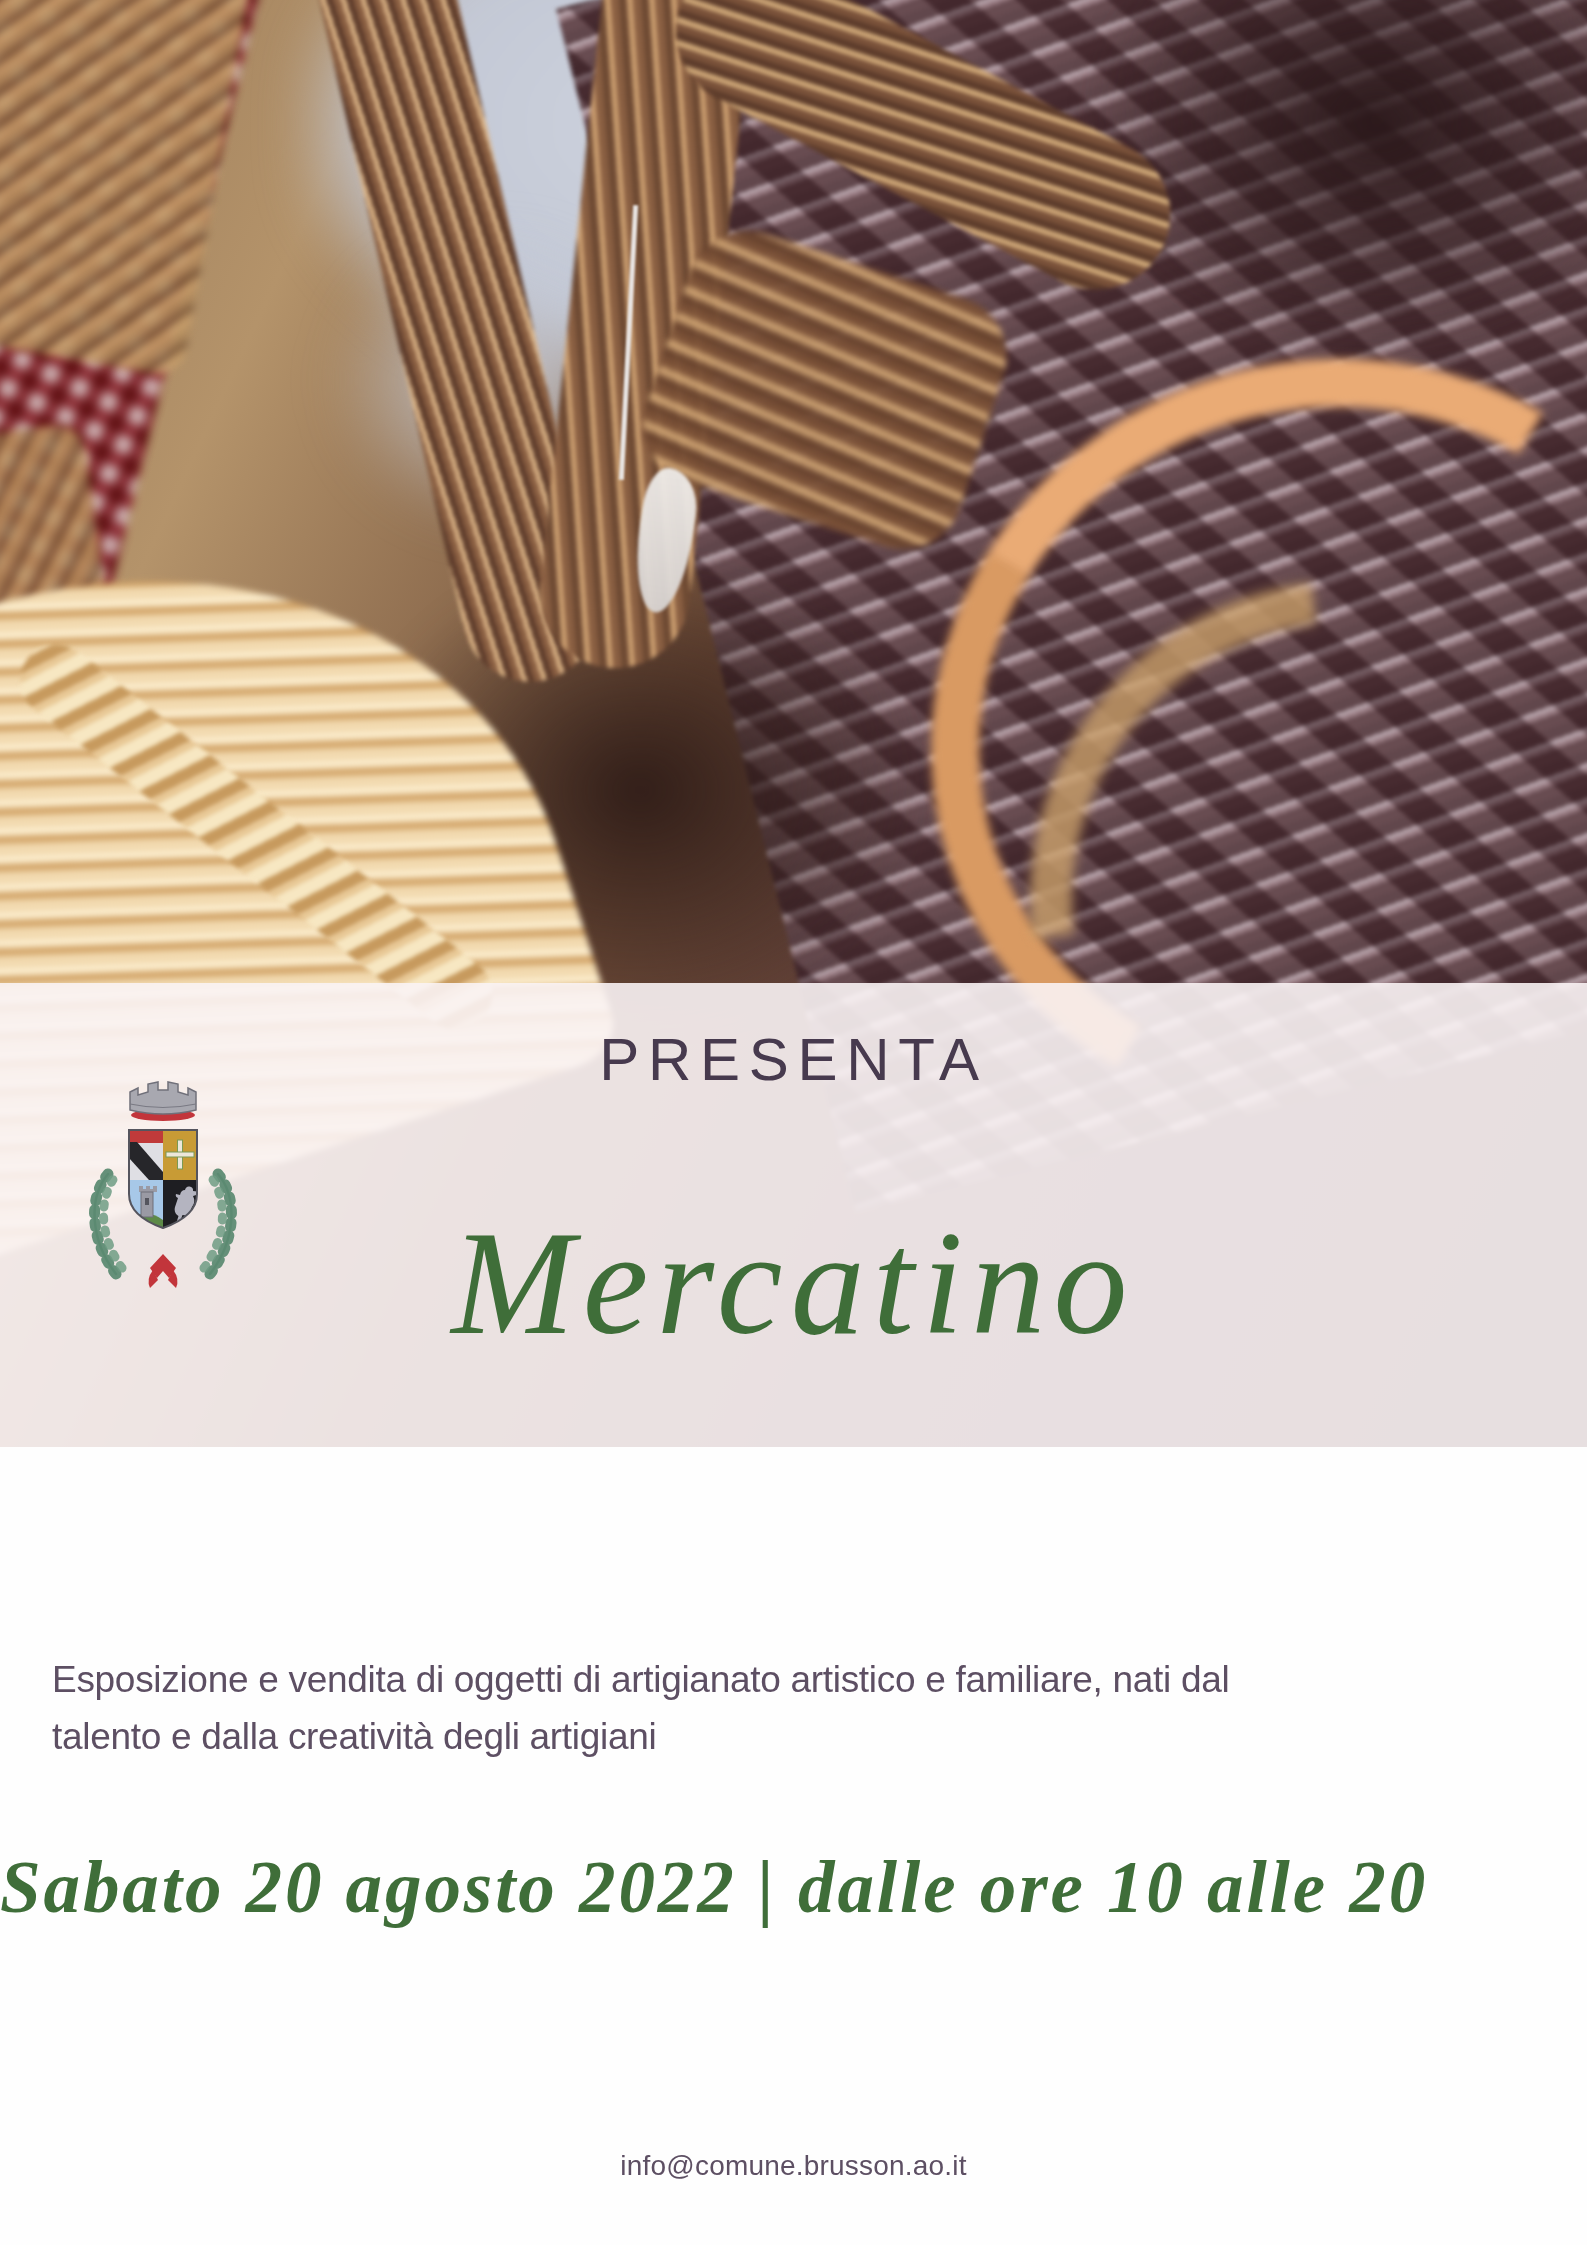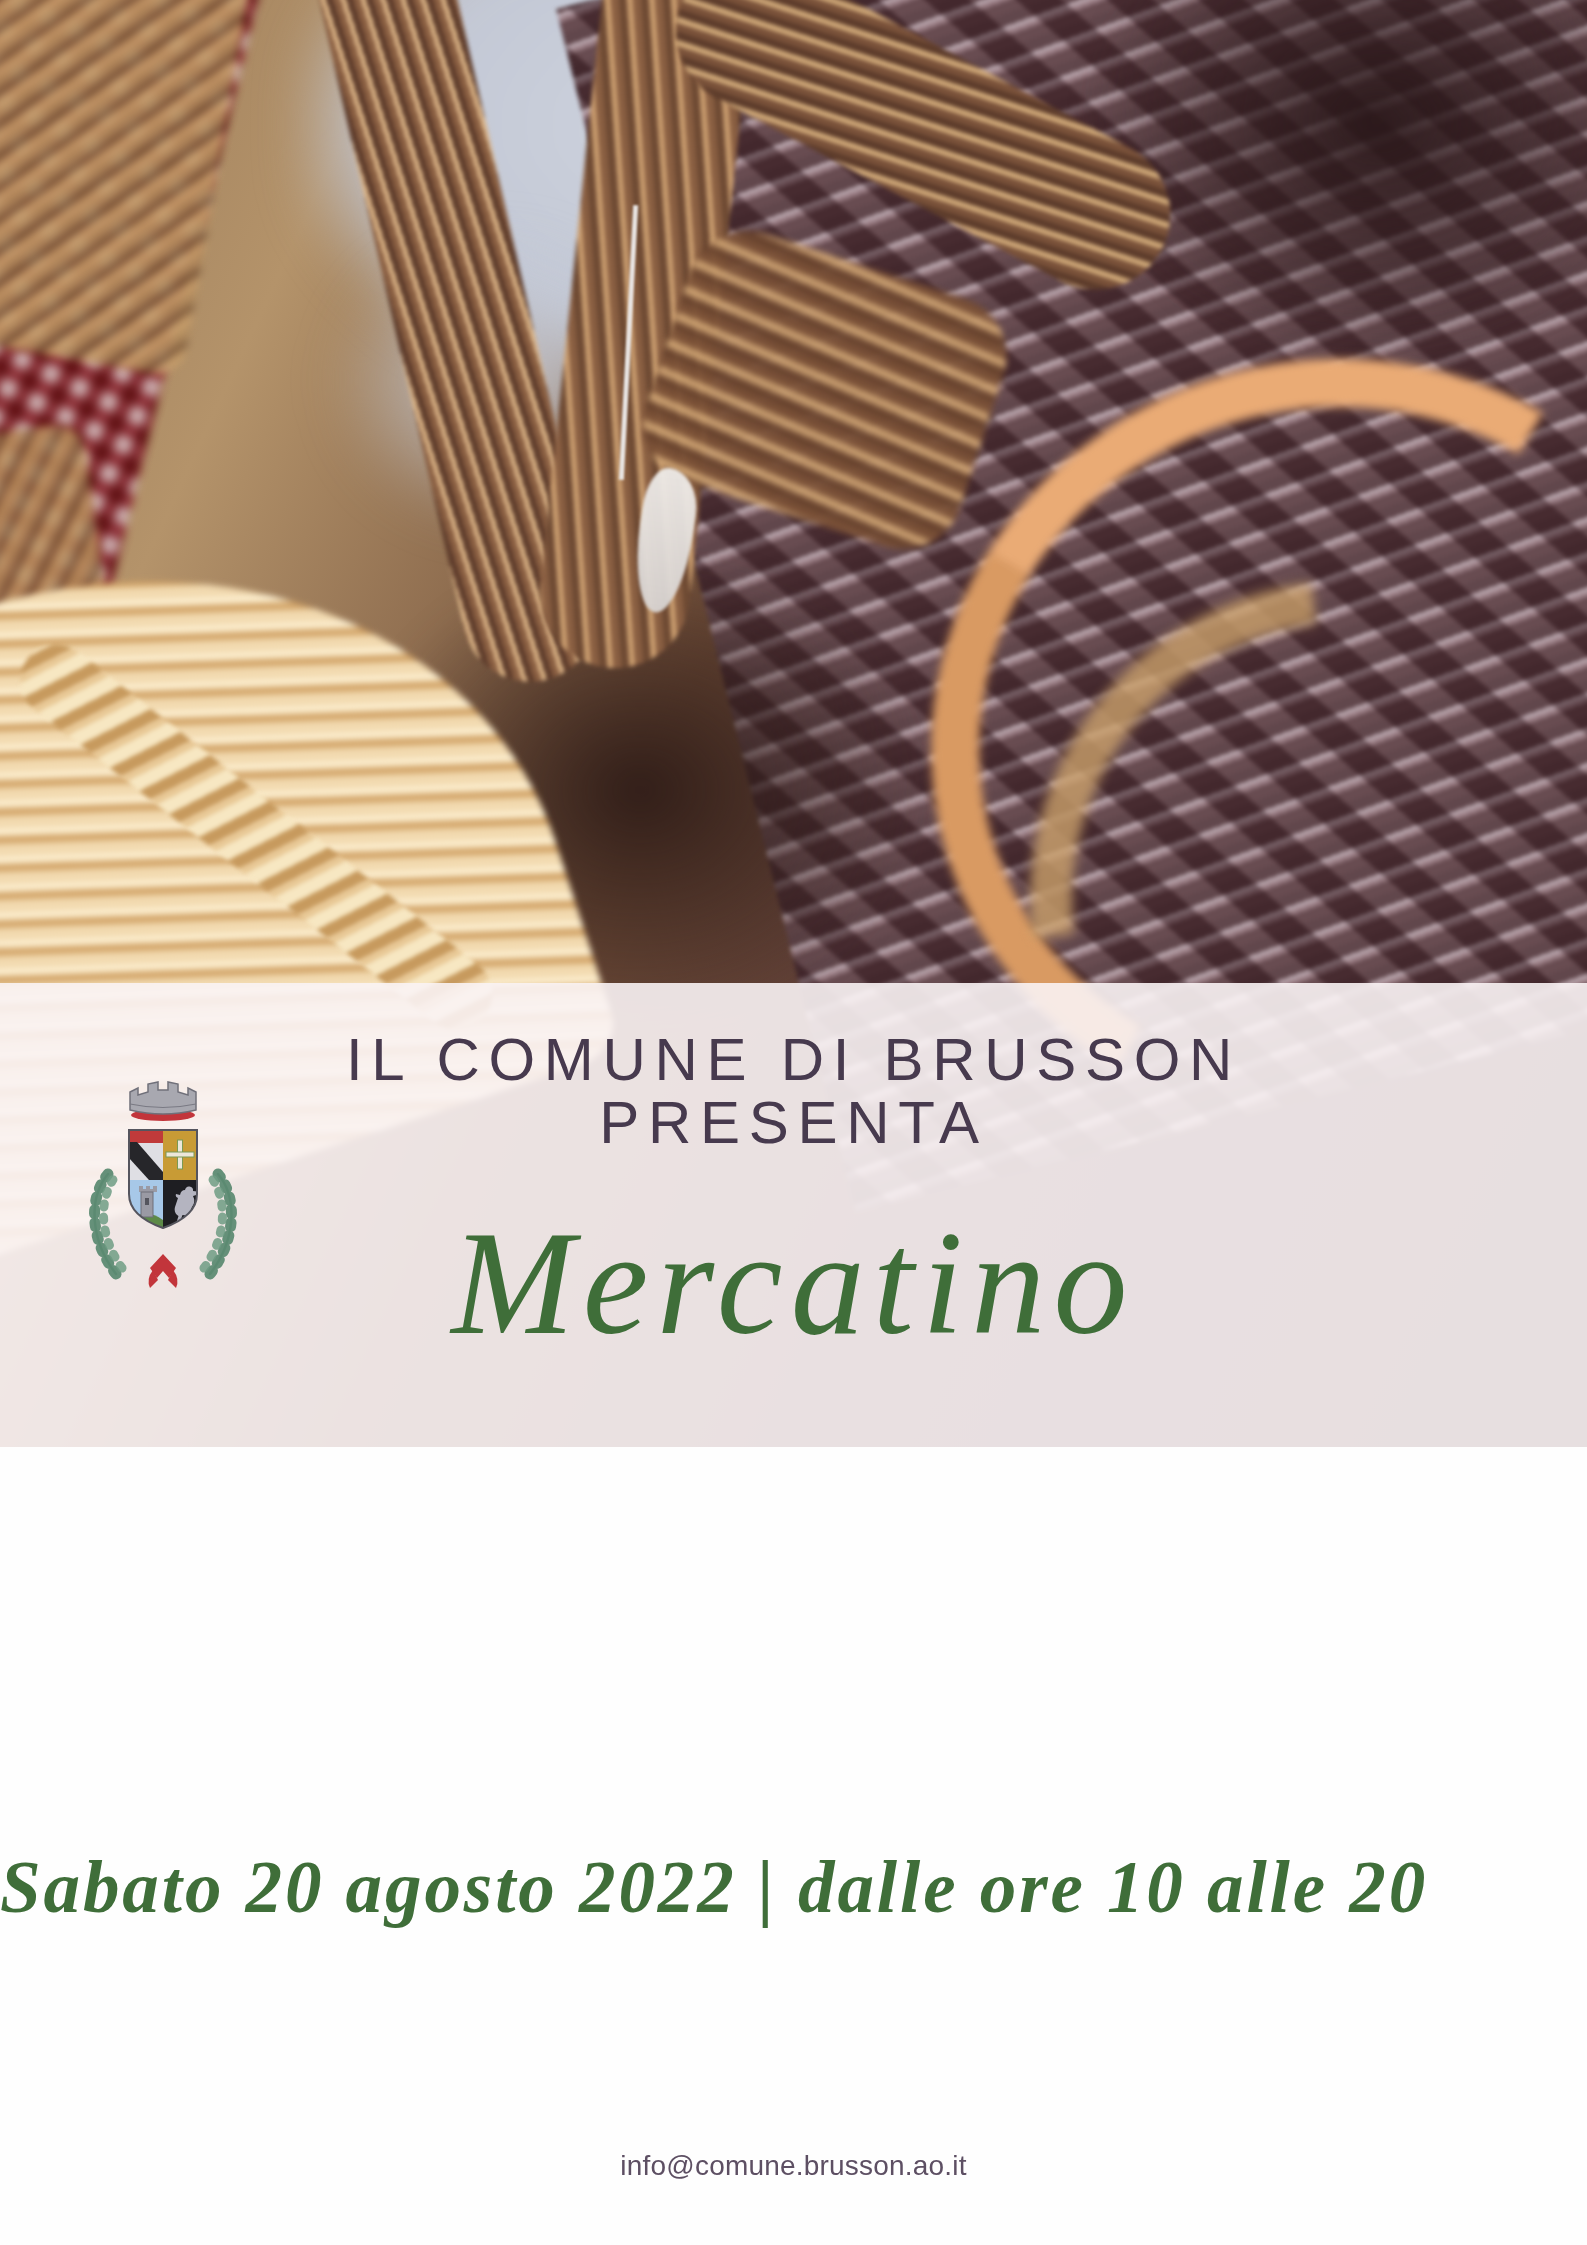--- a/index.html
+++ b/index.html
@@ -158,28 +158,31 @@
 
       <g fill="#c2353b">
         <path d="M83 176 l-13 14 7 10 6 -7 6 7 7 -10 z"></path>
         <path d="M73 192 q-7 9 -3 18 l8 -8 z"></path>
         <path d="M93 192 q7 9 3 18 l-8 -8 z"></path>
       </g>
     </svg>
   </div>
 
   <div class="presenter">
-    <div>IL COMUNE DI BRUSSON</div>
     <div>PRESENTA</div>
   </div>
 
   <h1 class="title">
     <div>Mercatino</div>
   </h1>
 
+  <p class="description">
+    <span>Esposizione e vendita di oggetti di artigianato artistico e familiare, nati dal</span>
+    <span>talento e dalla creatività degli artigiani</span>
+  </p>
 
   <div class="event">
     <div>Sabato 20 agosto 2022 | dalle ore 10 alle 20</div>
   </div>
 
   <div class="email">info@comune.brusson.ao.it</div>
 
 </div>
 
 </body></html>

